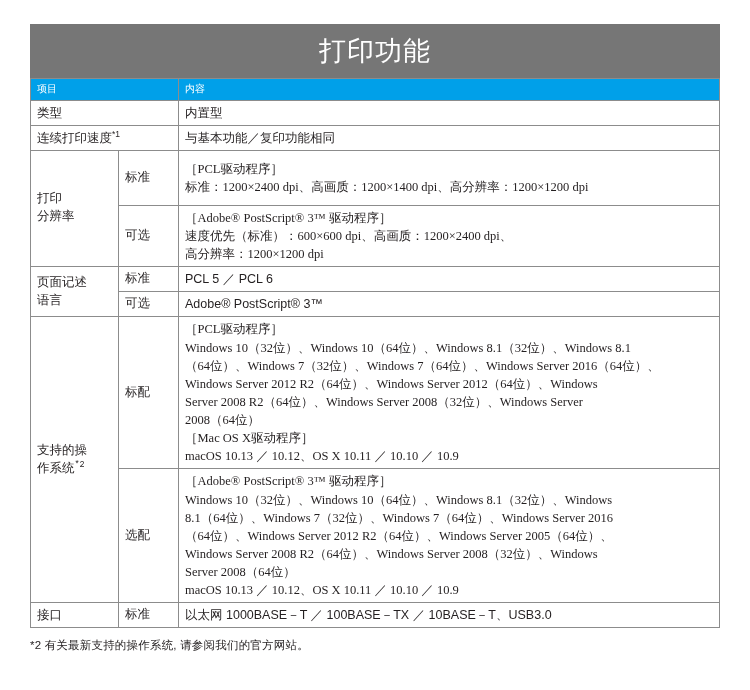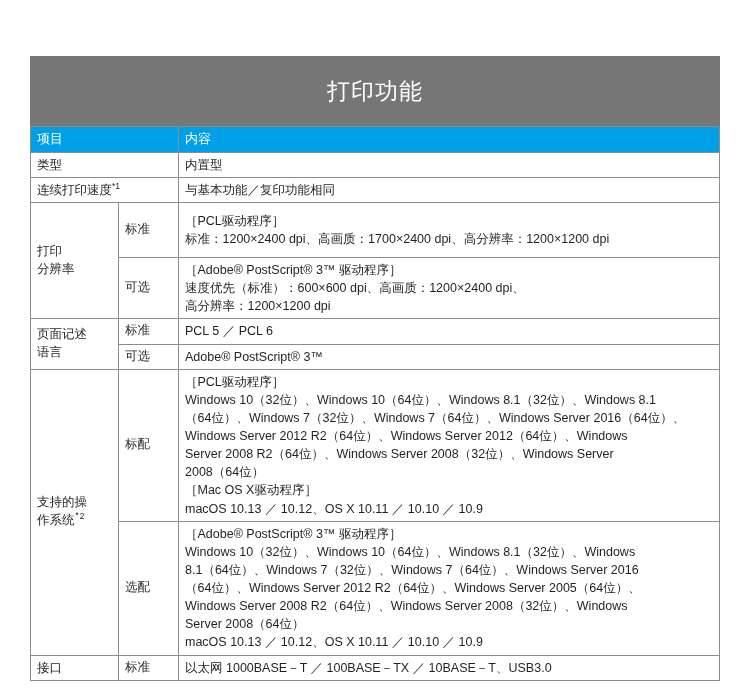--- a/index.html
+++ b/index.html
@@ -15,48 +15,48 @@
     -webkit-font-smoothing: antialiased;
   }
   .page {
     position: relative;
     width: 750px;
     height: 690px;
     box-sizing: border-box;
     padding: 0 30px;
   }
   .title-bar {
-    margin-top: 56px;
-    height: 70px;
+    margin-top: 24px;
+    height: 54px;
     background: #767676;
     color: #ffffff;
     display: flex;
     align-items: center;
     justify-content: center;
-    font-size: 23px;
+    font-size: 27px;
     letter-spacing: 1px;
   }
   table.spec {
     width: 690px;
     border-collapse: collapse;
     table-layout: fixed;
     font-size: 12.5px;
   }
   table.spec td, table.spec th {
     border: 1px solid #8c8c8c;
     padding: 3px 6px;
     vertical-align: middle;
     line-height: 1.45;
     font-weight: normal;
     text-align: left;
   }
   .hdr td {
     background: #00a0e9;
     color: #ffffff;
-    font-size: 13px;
+    font-size: 10px;
     border-color: #00a0e9;
     padding: 5px 6px;
   }
   .c1 { width: 88px; }
   .c2 { width: 60px; }
   .txt-center { text-align: center; font-family: Liberation Mono, monospace; }
   .mid { vertical-align: middle; }
   sup {
     font-size: 8.5px;
     vertical-align: super;
@@ -67,20 +67,21 @@
     font-size: 11.5px;
     line-height: 1.75;
     color: #231f20;
   }
   .footnotes div {
     letter-spacing: 0.2px;
   }
   .cellpad {
     padding-top: 5px;
     padding-bottom: 5px;
+    font-family: Liberation Serif, serif;
   }
   .tall {
     height: 48px;
   }
 </style>
 </head>
 <body>
 
 <div class="page">
 
@@ -106,21 +107,21 @@
       <tr>
         <td colspan="2"><span>连续打印速度</span><sup>*1</sup></td>
         <td>与基本功能／复印功能相同</td>
       </tr>
 
       <tr>
         <td class="txt-center mid" rowspan="2">打印<br>分辨率</td>
         <td class="txt-center mid tall">标准</td>
         <td class="cellpad">
           <div>［PCL驱动程序］</div>
-          <div>标准：1200×2400 dpi、高画质：1700×2400 dpi、高分辨率：1200×1200 dpi</div>
+          <div>标准：1200×2400 dpi、高画质：1200×1400 dpi、高分辨率：1200×1200 dpi</div>
         </td>
       </tr>
 
       <tr>
         <td class="txt-center mid">可选</td>
         <td class="cellpad">
           <div>［Adobe® PostScript® 3™ 驱动程序］</div>
           <div>速度优先（标准）：600×600 dpi、高画质：1200×2400 dpi、</div>
           <div>高分辨率：1200×1200 dpi</div>
         </td>

